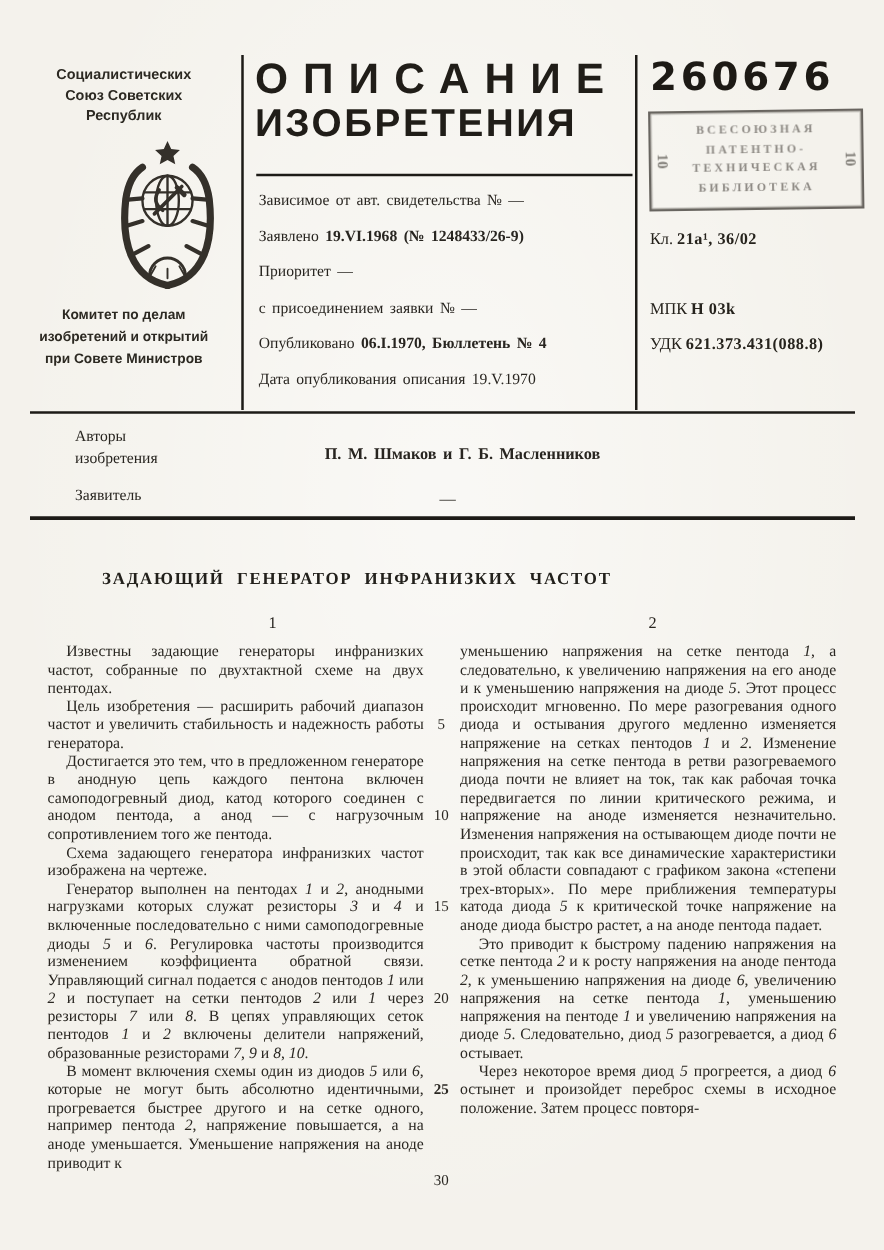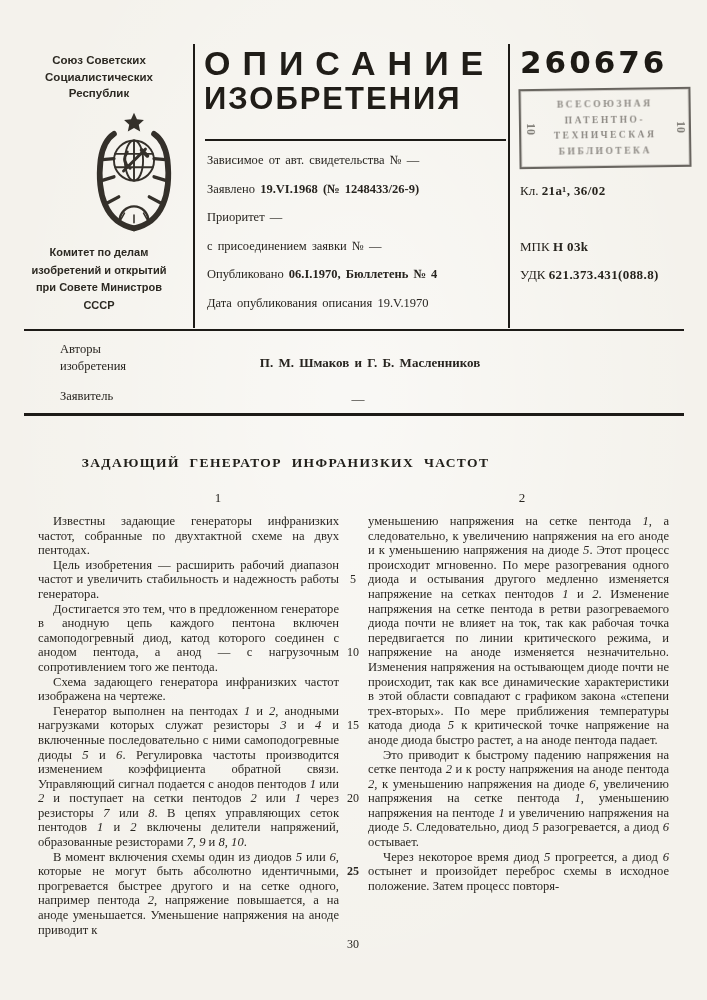--- a/index.html
+++ b/index.html
@@ -128,22 +128,22 @@
     position:absolute; left:0; width:100%; text-align:center;
     font-size:12px; line-height:14.6px; color:#2a2722;
   }
 </style>
 </head>
 <body>
 
 <div class="page">
 
   <div class="union-name">
+      <div>Социалистических</div>
       <div>Союз Советских</div>
-      <div>Социалистических</div>
       <div>Республик</div>
     </div>
 
   <div class="emblem">
     <svg viewBox="0 0 100 132" width="96" height="126" aria-hidden="true">
       <g stroke="#34302a" fill="none" stroke-width="2" stroke-linecap="round">
         <path d="M50 3 l3.1 6.6 7.3 .9 -5.4 4.9 1.5 7.1 -6.5 -3.6 -6.5 3.6 1.5 -7.1 -5.4 -4.9 7.3 -.9 z" fill="#34302a" stroke="none"></path>
         <circle cx="50" cy="53" r="21"></circle>
         <ellipse cx="50" cy="53" rx="9.5" ry="21"></ellipse>
         <path d="M30.5 46 h39 M30.5 60 h39 M50 32 v42"></path>
@@ -156,21 +156,20 @@
         <path d="M35 116 a15 15 0 0 1 30 0" stroke-width="2.5"></path>
         <path d="M40 108 l-4 7 M50 110 v8 M60 108 l4 7" stroke-width="1.6"></path>
       </g>
     </svg>
   </div>
 
   <div class="committee">
       <div>Комитет по делам</div>
       <div>изобретений и открытий</div>
       <div>при Совете Министров</div>
-      <div>СССР</div>
     </div>
 
   <div class="vline v1"></div>
   <div class="vline v2"></div>
 
   <div class="doc-type1">ОПИСАНИЕ</div>
   <div class="doc-type2">ИЗОБРЕТЕНИЯ</div>
   <div class="hrule subtitle-rule"></div>
 
   <div class="meta-fields">

